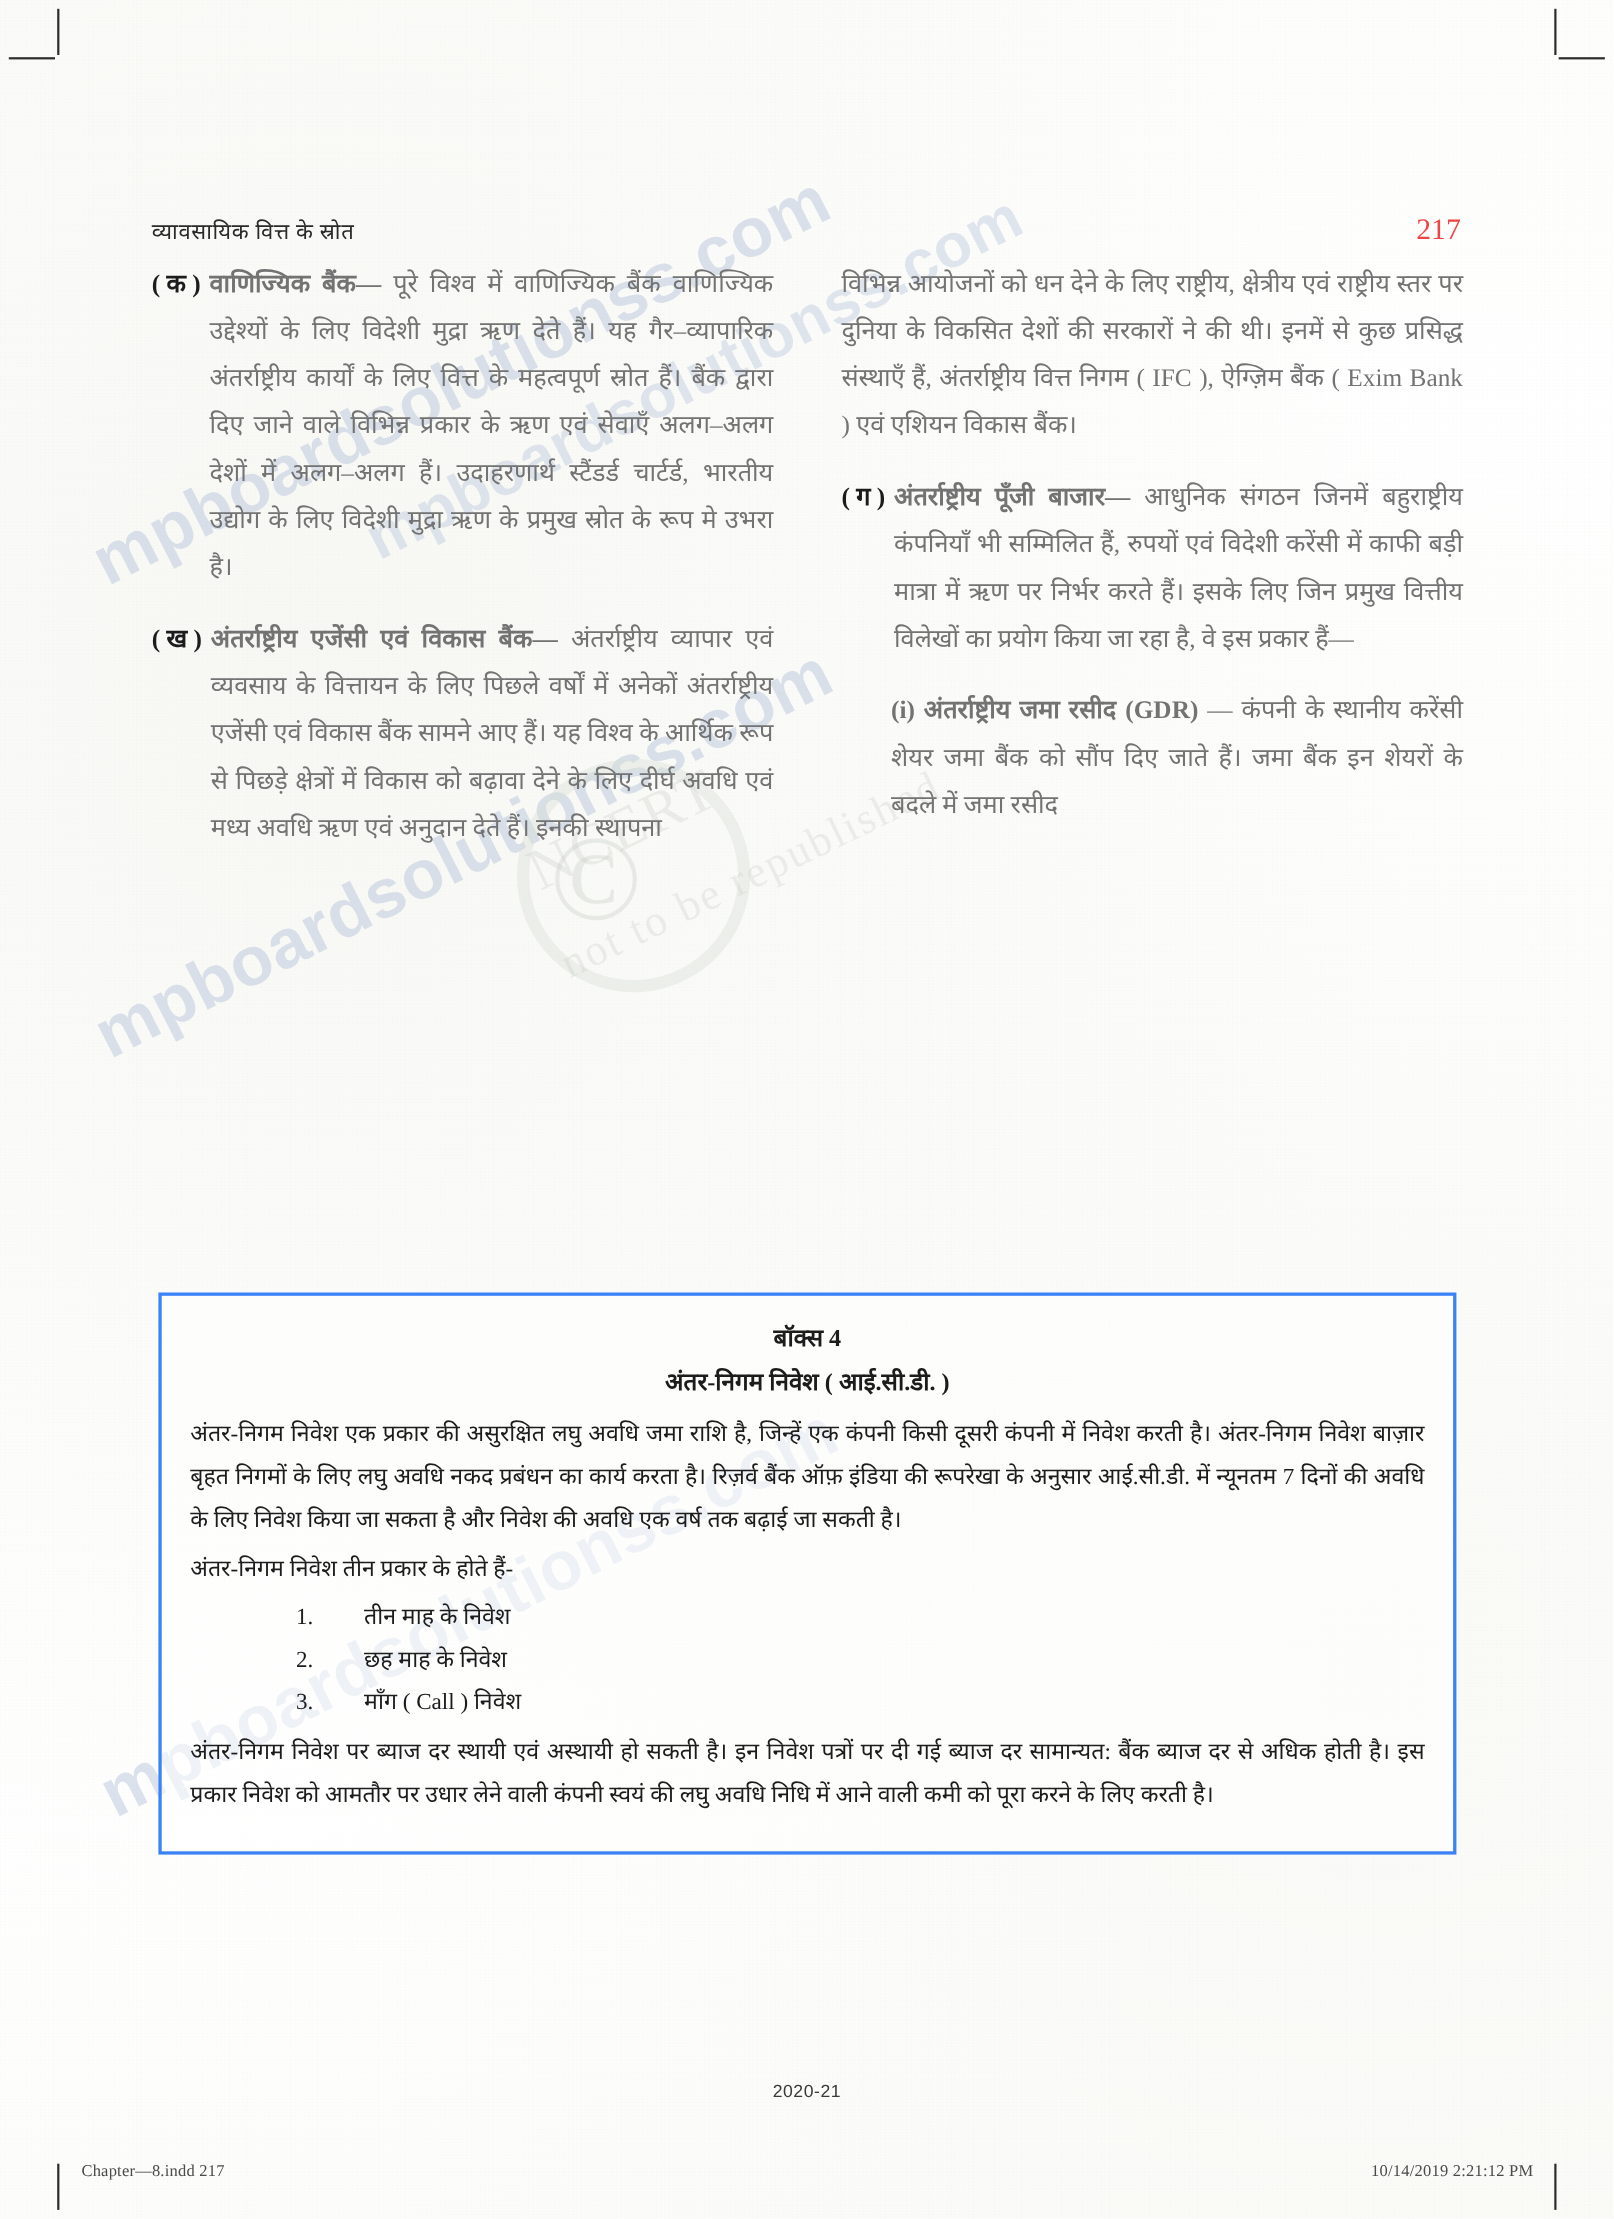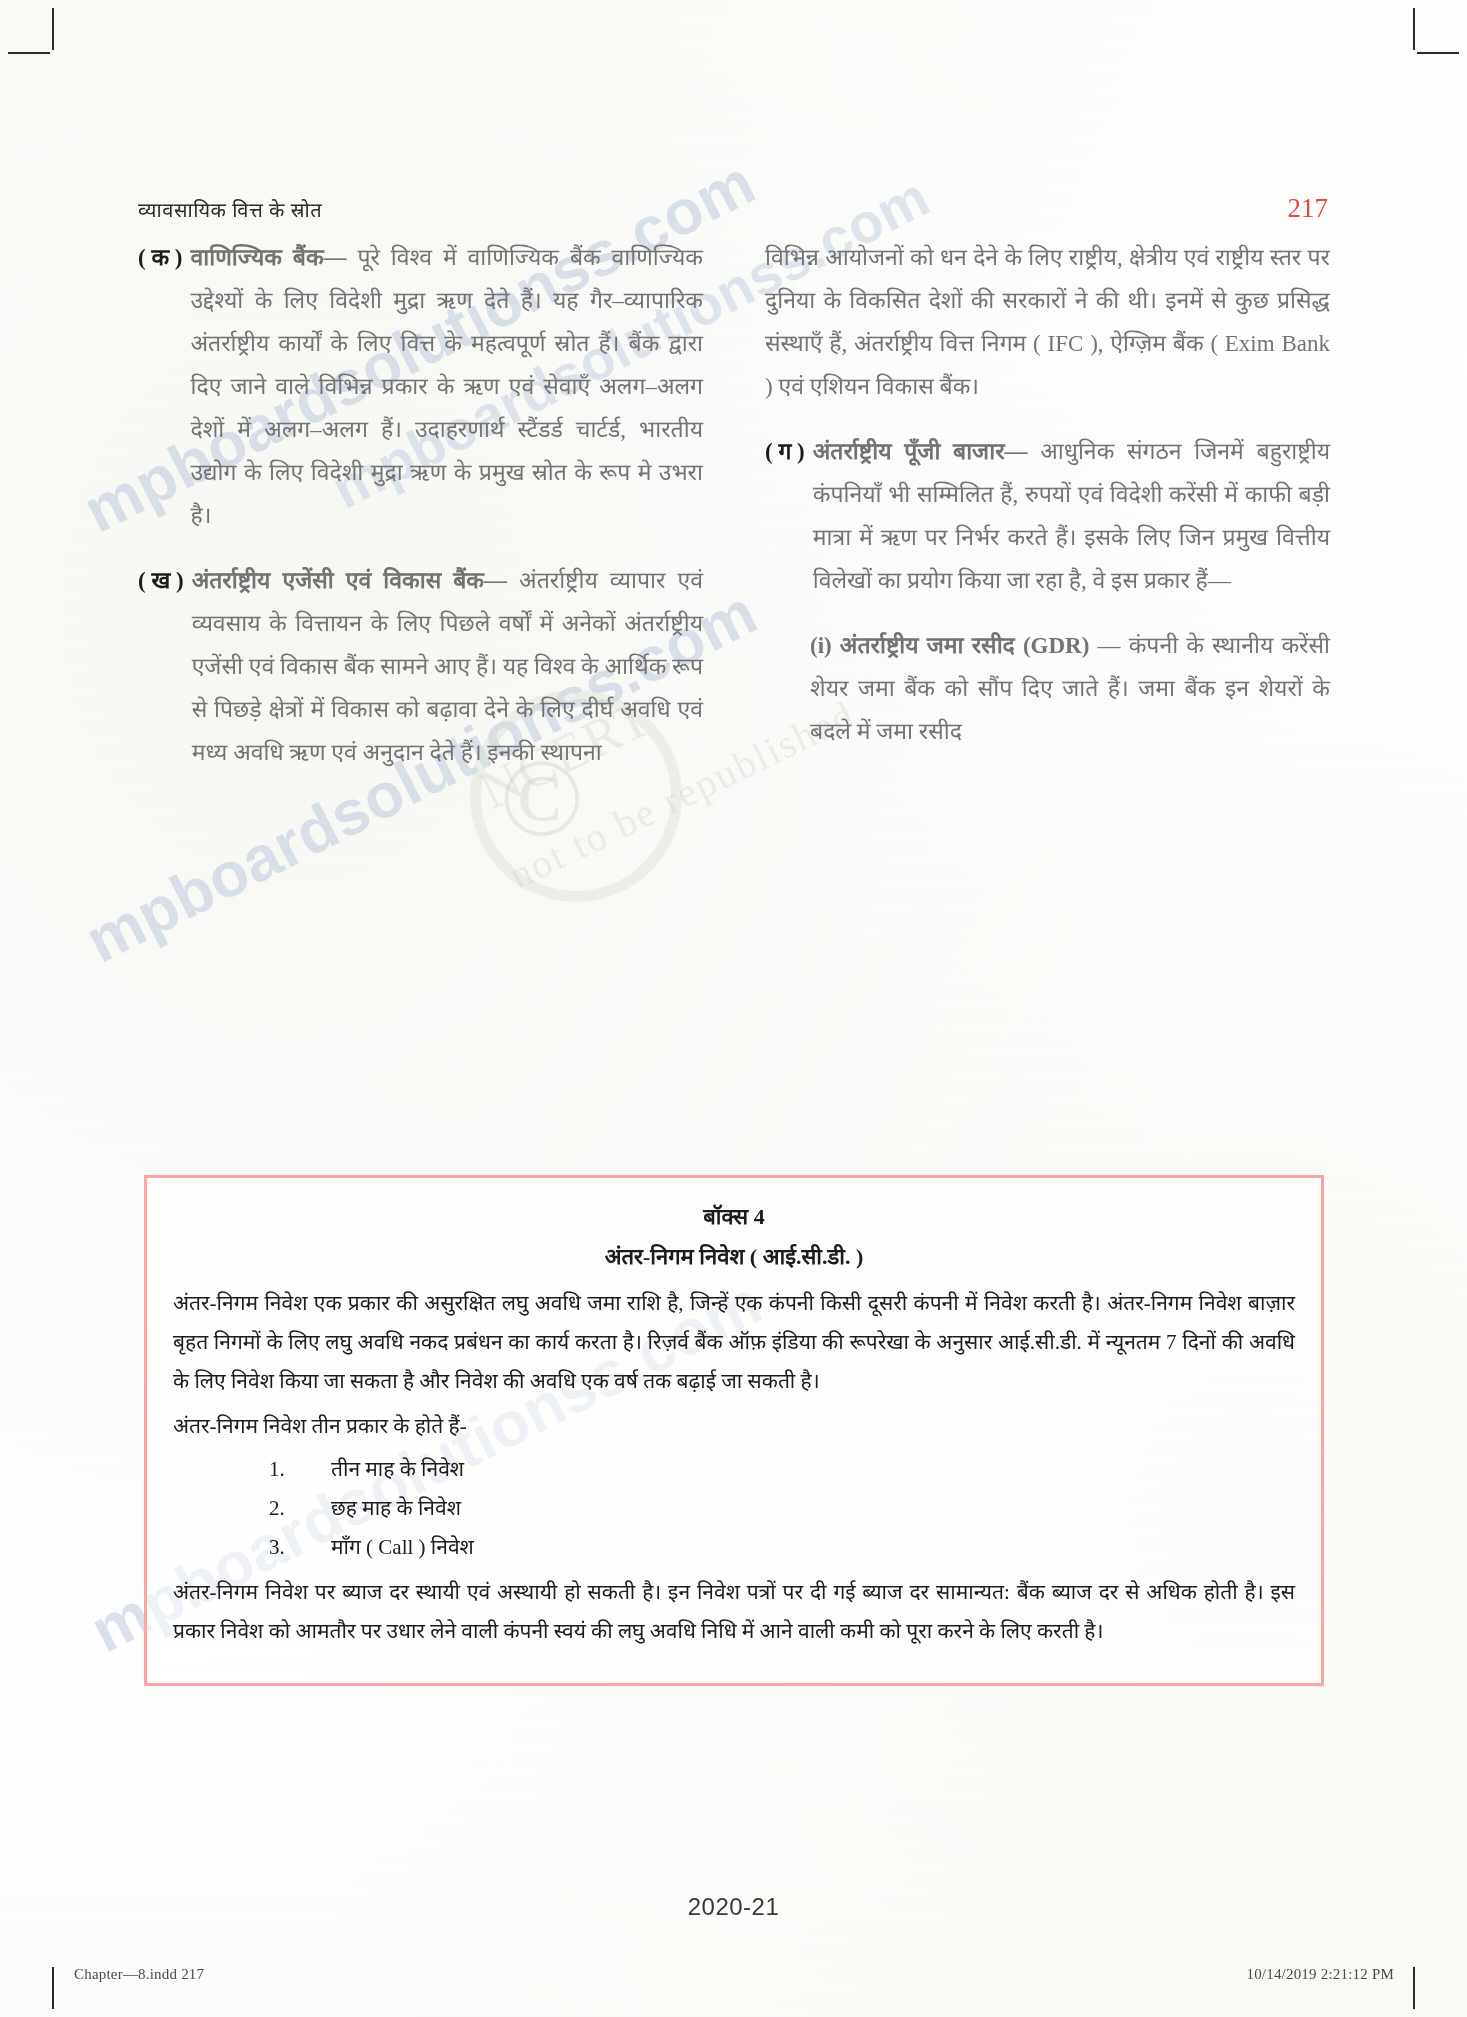--- a/index.html
+++ b/index.html
@@ -157,21 +157,21 @@
     font-weight: 700;
   }
   .indented { margin-left: 45px; }
 
   
   #box-4 {
     position: absolute;
     left: 144px;
     top: 1175px;
     width: 1180px;
-    border: 3px solid #fca5a5;
+    border: 3px solid #3b82f6;
     box-sizing: border-box;
     padding: 22px 26px 26px 26px;
     background: rgba(255,255,255,0.55);
   }
   #box-4 .box-title {
     text-align: center;
     font-size: 22px;
     font-weight: 700;
     margin-bottom: 10px;
   }
@@ -208,21 +208,21 @@
     font-family: "Liberation Serif", serif;
   }
 
   
   #footer-year {
     position: absolute;
     left: 0;
     top: 1893px;
     width: 1467px;
     text-align: center;
-    font-size: 24px;
+    font-size: 16px;
     font-family: "Liberation Sans", "DejaVu Sans", sans-serif;
     color: #3a3a3a;
     letter-spacing: 0.5px;
   }
   #footer-meta {
     position: absolute;
     left: 74px;
     top: 1966px;
     width: 1320px;
     display: flex;

